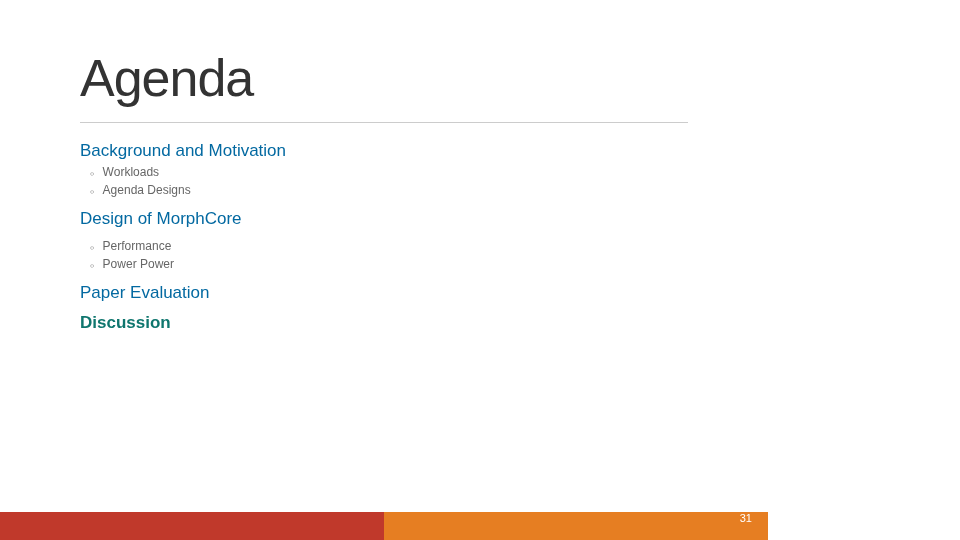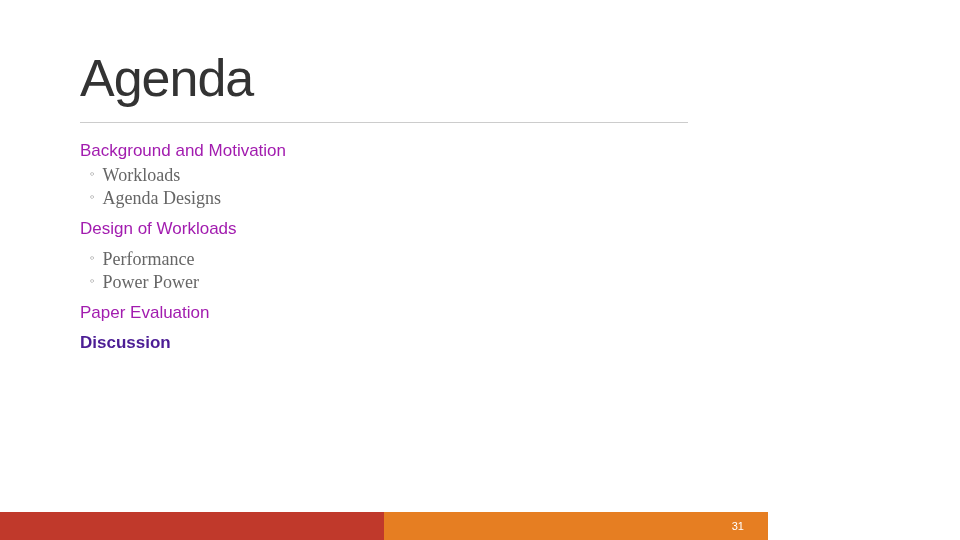--- a/index.html
+++ b/index.html
@@ -46,59 +46,57 @@
       background: #cccccc;
       margin-bottom: 18px;
     }
 
     .agenda-item {
       margin-bottom: 10px;
     }
 
     .agenda-item-title {
       font-size: 17px;
-      color: #a21caf;
+      color: #0369a1;
       font-weight: 400;
       margin-bottom: 4px;
     }
 
     .agenda-item-title.bold {
       font-weight: 700;
-      color: #4c1d95;
+      color: #0f766e;
     }
 
     .sub-items {
       padding-left: 10px;
     }
 
     .sub-item {
-      font-size: 18px;
+      font-size: 12px;
       color: #666666;
       display: flex;
       align-items: flex-start;
       margin-bottom: 2px;
       font-weight: 300;
-      font-family: Liberation Serif, serif;
     }
 
     .sub-item::before {
       content: '◦';
       margin-right: 8px;
       font-size: 13px;
       color: #888888;
       margin-top: 1px;
     }
 
     .footer-bar {
       height: 28px;
       background: linear-gradient(to right, #c0392b 0%, #c0392b 50%, #e67e22 50%, #e67e22 100%);
       display: flex;
-      align-items: center;
       justify-content: flex-end;
-      padding-right: 24px;
+      padding-right: 16px;
     }
 
     .page-number {
       font-size: 11px;
       color: #ffffff;
       font-weight: 400;
     }
   </style>
 </head>
 <body>
@@ -110,21 +108,21 @@
 
     <div class="agenda-item">
       <div class="agenda-item-title">Background and Motivation</div>
       <div class="sub-items">
         <div class="sub-item">Workloads</div>
         <div class="sub-item">Agenda Designs</div>
       </div>
     </div>
 
     <div class="agenda-item">
-      <div class="agenda-item-title">Design of Workloads</div>
+      <div class="agenda-item-title">Design of MorphCore</div>
     </div>
 
     <div class="agenda-item">
       <div class="sub-items">
         <div class="sub-item">Performance</div>
         <div class="sub-item">Power Power</div>
       </div>
     </div>
 
     <div class="agenda-item">

